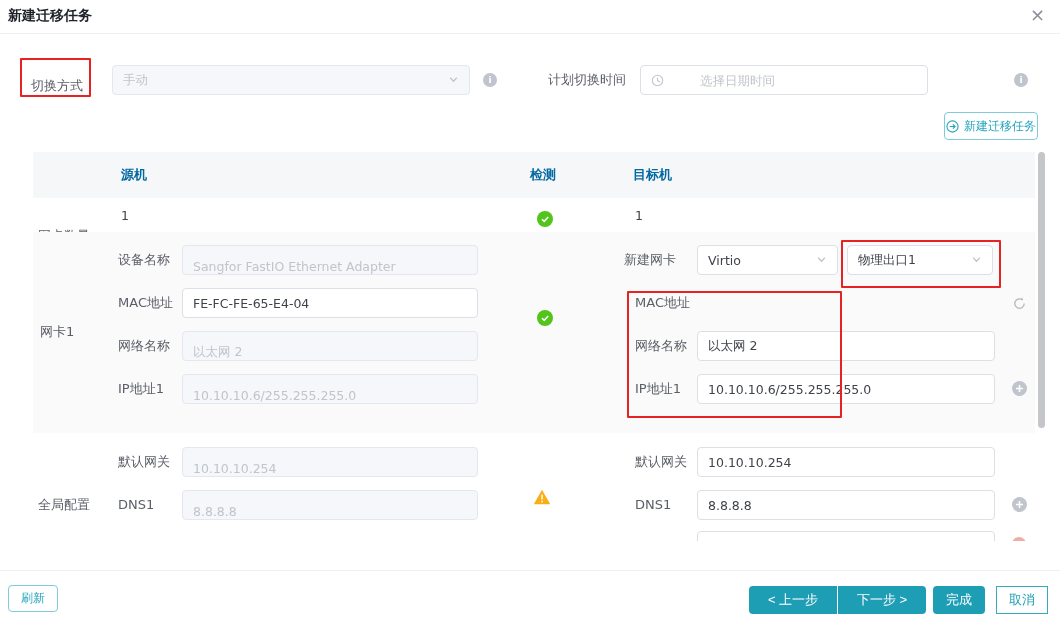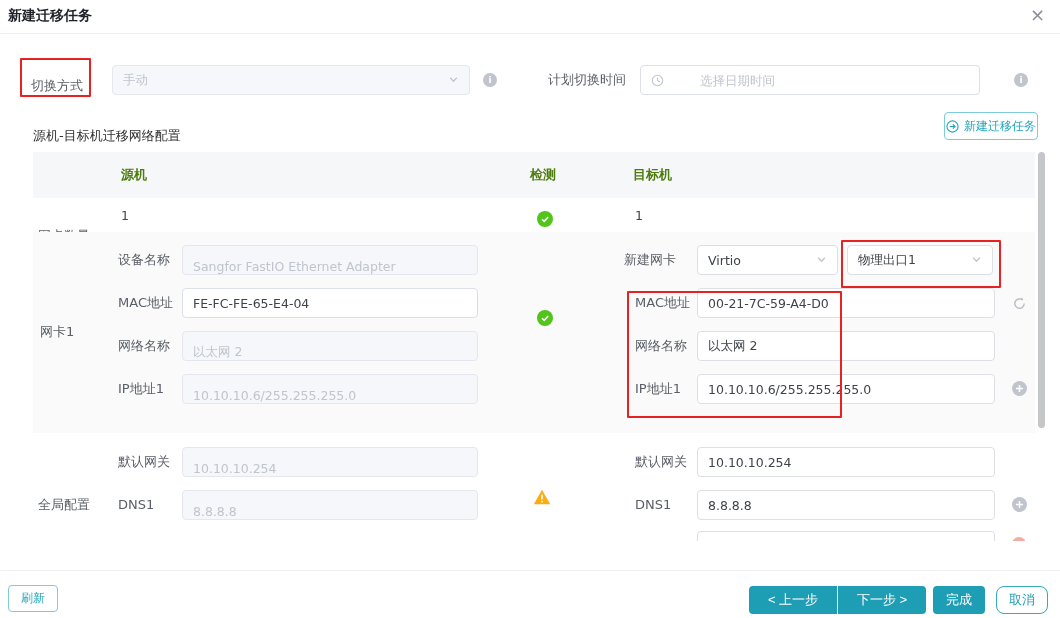--- a/index.html
+++ b/index.html
@@ -14,29 +14,29 @@
   .field input{border:none;outline:none;background:transparent;flex:1;min-width:0;
          font-size:12.5px;color:#3f434a;font-family:inherit;padding:0;}
   .field input::placeholder{color:#c0c4cc;}
   .field.dis{background:#f5f7fa;border-color:#e4e7ed;}
   .field.dis input{color:#c0c4cc;margin-top:12px;}
   .sel{height:30px;border:1px solid #dcdfe6;border-radius:4px;background:#fff;
        display:flex;align-items:center;justify-content:space-between;
        padding:0 10px;font-size:12.5px;color:#3f434a;cursor:pointer;}
   .sel.dis{background:#f5f7fa;border-color:#e4e7ed;color:#c0c4cc;cursor:not-allowed;}
   .hl{border:2px solid #e62222;pointer-events:none;z-index:9;border-radius:1px;}
-  .hdr{font-size:13px;font-weight:bold;color:#4d7c0f;line-height:18px;}
+  .hdr{font-size:13px;font-weight:bold;color:#0369a1;line-height:18px;}
   .cellv{font-size:12.5px;color:#3f434a;line-height:28px;}
   .ghost-btn{display:flex;align-items:center;justify-content:center;gap:5px;
        background:#fff;border:1px solid #7ecbdb;border-radius:4px;color:#25a5bc;
        font-size:12px;cursor:pointer;}
   .solid-btn{display:flex;align-items:center;justify-content:center;background:#1e9eb4;
        color:#fff;font-size:13px;cursor:pointer;border:none;}
   .cancel-btn{display:flex;align-items:center;justify-content:center;background:#fff;
-       border:1px solid #35aabd;border-radius:8px;color:#1e9eb4;font-size:13px;cursor:pointer;}
+       border:1px solid #35aabd;border-radius:0;color:#1e9eb4;font-size:13px;cursor:pointer;}
   .icon-circle{border-radius:50%;display:flex;align-items:center;justify-content:center;}
   .close-x{font-size:18px;color:#8a8f99;line-height:18px;cursor:pointer;}
   .scroll-thumb{width:7px;background:#c4c6ca;border-radius:4px;}
 </style>
 </head>
 <body>
 
 <div id="app">
 
   <div class="abs title" style="left:8px;top:7px;">新建迁移任务</div>
@@ -51,34 +51,33 @@
       <svg width="11" height="11" viewBox="0 0 11 11">
           <path d="M2.2 3.8 L5.5 7.2 L8.8 3.8" stroke="#c0c4cc" stroke-width="1.3" fill="none"></path>
         </svg>
     </span>
   </div>
   <div class="abs icon-circle" style="left:483px;top:73px;width:14px;height:14px;background:#c0c4cc;">
     <span style="color:#fff;font-size:9px;font-weight:bold;">i</span>
   </div>
 
   <div class="abs flabel" style="left:548px;top:65px;">计划切换时间</div>
-  <div class="abs field" style="left:640px;top:65px;width:340px;gap:36px;">
+  <div class="abs field" style="left:640px;top:65px;width:288px;gap:36px;">
     <span style="display:flex;">
       <svg width="13" height="13" viewBox="0 0 14 14">
           <circle cx="7" cy="7" r="5.6" stroke="#c0c4cc" stroke-width="1.2" fill="none"></circle>
           <path d="M7 3.8 V7 L9.4 8.6" stroke="#c0c4cc" stroke-width="1.2" fill="none"></path>
         </svg>
     </span>
     <input placeholder="选择日期时间" style="">
   </div>
   <div class="abs icon-circle" style="left:1014px;top:73px;width:14px;height:14px;background:#c0c4cc;">
     <span style="color:#fff;font-size:9px;font-weight:bold;">i</span>
   </div>
 
-  <div class="abs" style="left:33px;top:127px;font-size:13px;color:#303133;">源机-目标机迁移网络配置</div>
   <div class="abs ghost-btn" style="left:944px;top:112px;width:94px;height:28px;">
     <span style="display:flex;">
       <svg width="13" height="13" viewBox="0 0 14 14">
           <circle cx="7" cy="7" r="6" stroke="#25a5bc" stroke-width="1.2" fill="none"></circle>
           <path d="M4 7 H9.4 M7.4 4.8 L9.8 7 L7.4 9.2" stroke="#25a5bc" stroke-width="1.2" fill="none"></path>
         </svg>
     </span>
     <span>新建迁移任务</span>
   </div>
 
@@ -135,23 +134,20 @@
     <span>物理出口1</span>
     <span>
       <svg width="11" height="11" viewBox="0 0 11 11">
           <path d="M2.2 3.8 L5.5 7.2 L8.8 3.8" stroke="#c0c4cc" stroke-width="1.3" fill="none"></path>
         </svg>
     </span>
   </div>
   <div class="abs hl" style="left:841px;top:240px;width:160px;height:48px;"></div>
 
   <div class="abs flabel" style="left:635px;top:288px;">MAC地址</div>
-  <div class="abs field" style="left:697px;top:288px;width:298px;">
-    <input value="00-21-7C-59-A4-D0" style="">
-  </div>
   <div class="abs" style="left:1012px;top:296px;">
     <svg width="15" height="15" viewBox="0 0 16 16">
         <path d="M13 8 a5 5 0 1 1 -1.7 -3.7" stroke="#b8bcc4" stroke-width="1.5" fill="none"></path>
         <path d="M11 1.6 L11.6 4.6 L8.7 4.1" fill="#b8bcc4"></path>
       </svg>
   </div>
 
   <div class="abs flabel" style="left:635px;top:331px;">网络名称</div>
   <div class="abs field" style="left:697px;top:331px;width:298px;">
     <input value="以太网 2" style="">

